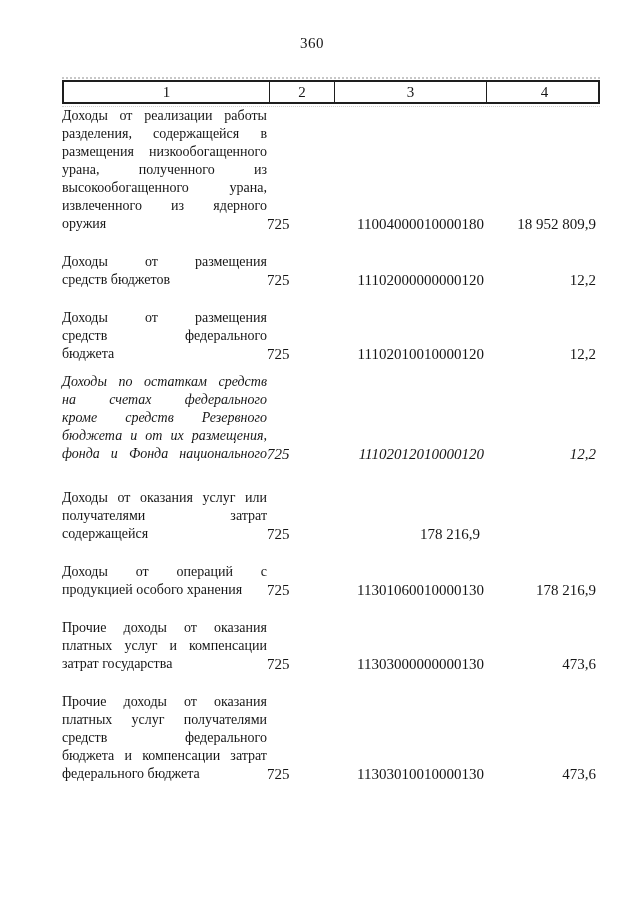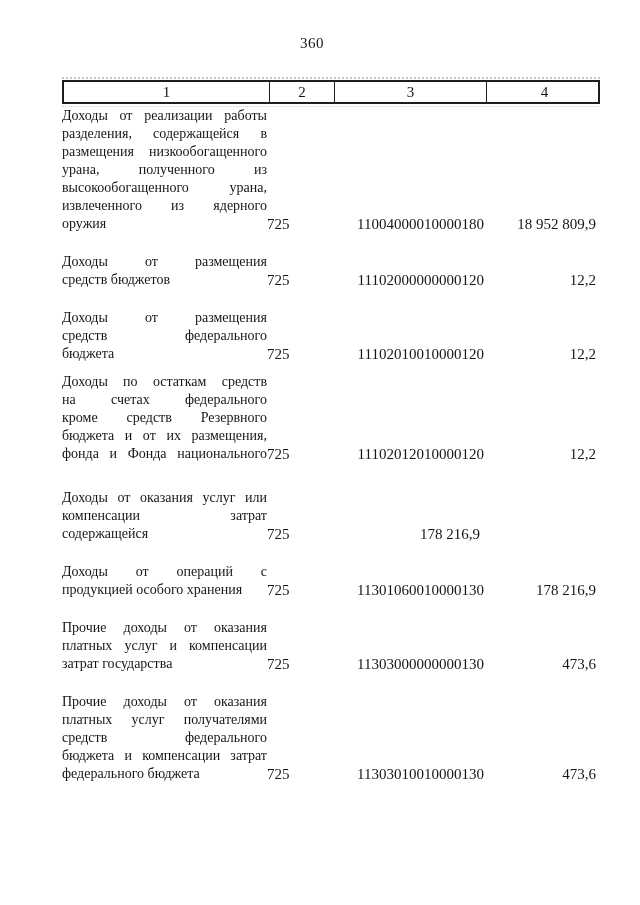--- a/index.html
+++ b/index.html
@@ -46,21 +46,21 @@
   
   .tbody{
     position:absolute;left:62px;top:107px;width:538px;
     display:flex;flex-direction:column;
   }
   .row{
     display:grid;grid-template-columns:205px 65px 152px 116px;
     align-items:end;
     margin-bottom:20px;
   }
-  .row:nth-child(4){margin-top:-10px;}
+  .row:nth-child(4){margin-top:-10px;font-style:italic;}
   .row:nth-child(5){margin-top:6px;}
   .c1{font-size:14px;line-height:18px;}
   .c1 .jl{text-align:justify;text-align-last:justify;-moz-text-align-last:justify;}
   .c1 .ll{text-align:left;}
   .c2{text-align:left;font-size:15px;line-height:18px;}
   .c3{text-align:right;font-size:15px;line-height:18px;}
   .c4{text-align:right;font-size:15px;line-height:18px;padding-right:4px;}
 </style>
 </head>
 <body>
@@ -118,21 +118,21 @@
           <div class="jl">бюджета и от их размещения,</div>
           <div class="jl">фонда и Фонда национального</div>
         </div>
         <div class="c2">725</div>
         <div class="c3">11102012010000120</div>
         <div class="c4">12,2</div>
       </div>
       <div class="row">
         <div class="c1">
           <div class="jl">Доходы от оказания услуг или</div>
-          <div class="jl">компенсации затрат</div>
+          <div class="jl">получателями затрат</div>
           <div class="ll">содержащейся</div>
         </div>
         <div class="c2">725</div>
         <div class="c4">178 216,9</div>
       </div>
       <div class="row">
         <div class="c1">
           <div class="jl">Доходы от операций с</div>
           <div class="ll">продукцией особого хранения</div>
         </div>

